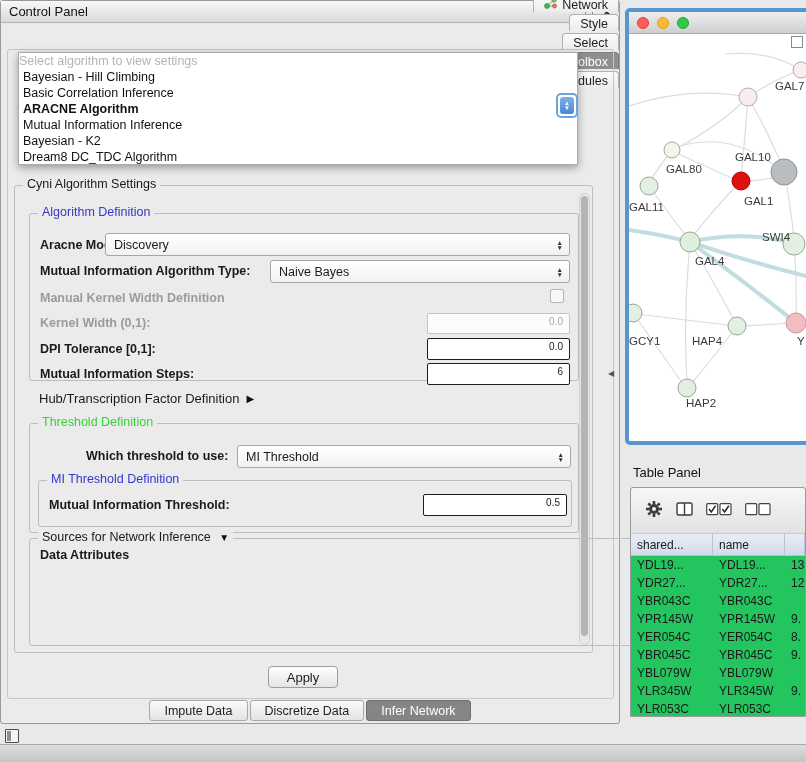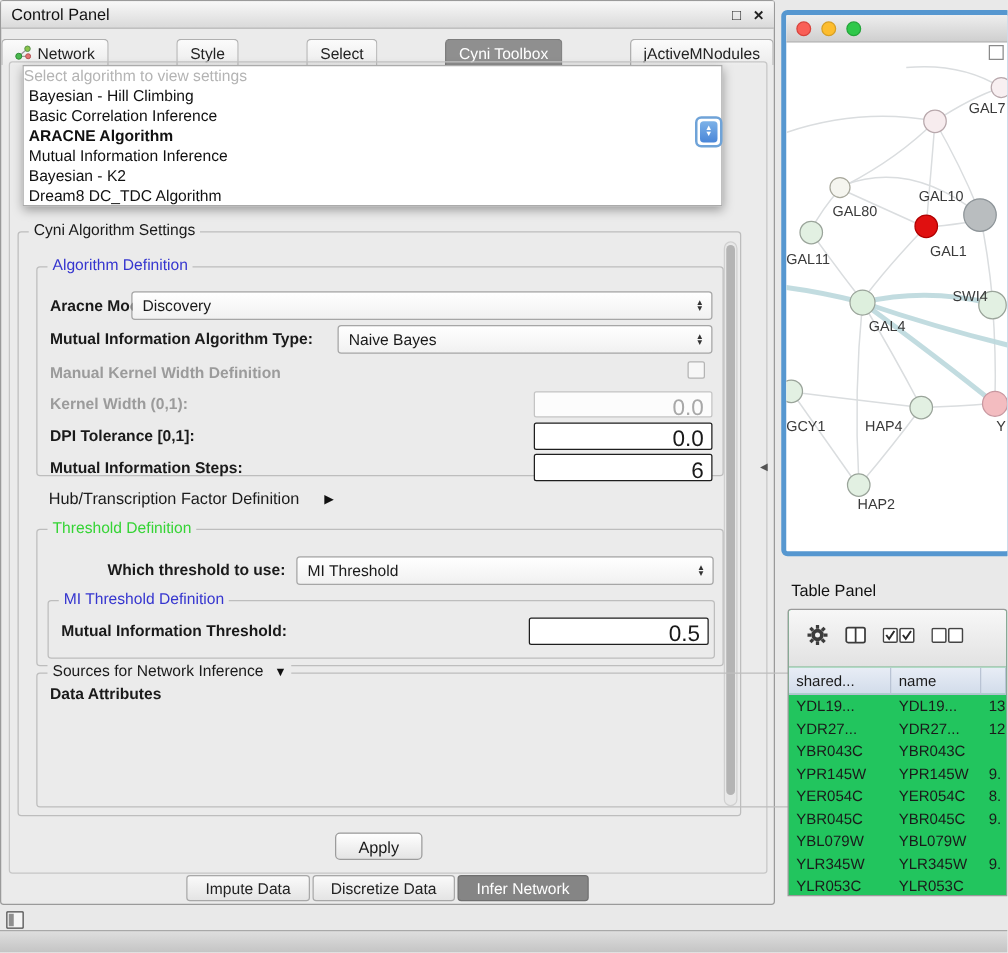--- a/index.html
+++ b/index.html
@@ -22,21 +22,21 @@
     background:linear-gradient(#f8f8f8,#dadada);
     border-bottom:1px solid #b3b3b3;
     display:flex; align-items:center; padding:0 8px; font-size:13px;
   }
   .cp-title { flex:1; color:#111; }
   .winbtn { font-size:12px; color:#222; margin-left:10px; line-height:1; cursor:default; }
   .winbtn.close { font-weight:bold; font-size:14px; }
 
   .cp-tabbar {
     position:absolute; left:0; top:29px; right:0; height:22px;
-    display:flex; justify-content:space-between; align-items:flex-end; gap:2px;
+    display:flex; justify-content:center; align-items:flex-end; gap:2px;flex-direction:column;
   }
   .cp-tab {
     height:21px; padding:2px 10px 0 10px; font-size:12.5px;
     background:linear-gradient(#fbfbfb,#ececec);
     border:1px solid #b0b0b0; border-bottom:none;
     border-radius:4px 4px 0 0; display:flex; align-items:center; gap:5px; color:#222;
   }
   .cp-tab.active { background:#8f8f8f; color:#fff; border-color:#7d7d7d; }
 
   .content-frame {
@@ -74,31 +74,31 @@
     display:flex; align-items:center; padding-left:8px; font-size:12.5px;
   }
   .combo-arrows {
     margin-left:auto; margin-right:6px; display:flex; flex-direction:column;
     font-size:6.5px; line-height:5px; color:#333;
   }
 
   .tfield {
     position:absolute; height:21px; background:#fff;
     border:1px solid #9e9e9e; border-radius:2px;
-    font-size:18px; text-align:right; padding:2px 6px 0 4px;
+    font-size:10px; text-align:right; padding:2px 6px 0 4px;
   }
   .tfield.strong { border:1px solid #1e1e1e; height:22px; }
   .tfield.disabled { color:#a8a8a8; border-color:#c4c4c4; background:#fcfcfc; }
 
   .checkbox {
     position:absolute; width:14px; height:14px; background:#f7f7f7;
     border:1px solid #b4b4b4; border-radius:2px;
   }
 
-  .hub-row { position:absolute; font-size:13px; display:flex; align-items:center; gap:20px; }
+  .hub-row { position:absolute; font-size:13px; display:flex; align-items:center; gap:7px; }
   .tri { font-size:10px; color:#111; }
 
   .listbox {
     position:absolute; background:#fff; border:1px solid #9a9a9a;
     overflow:hidden;
   }
   .list-inner { position:absolute; left:0; top:0; right:13px; bottom:0; }
   .list-item {
     height:16px; line-height:16px; font-size:12.5px; color:#fff;
     background:#3a72d8; padding-left:5px; white-space:nowrap;

